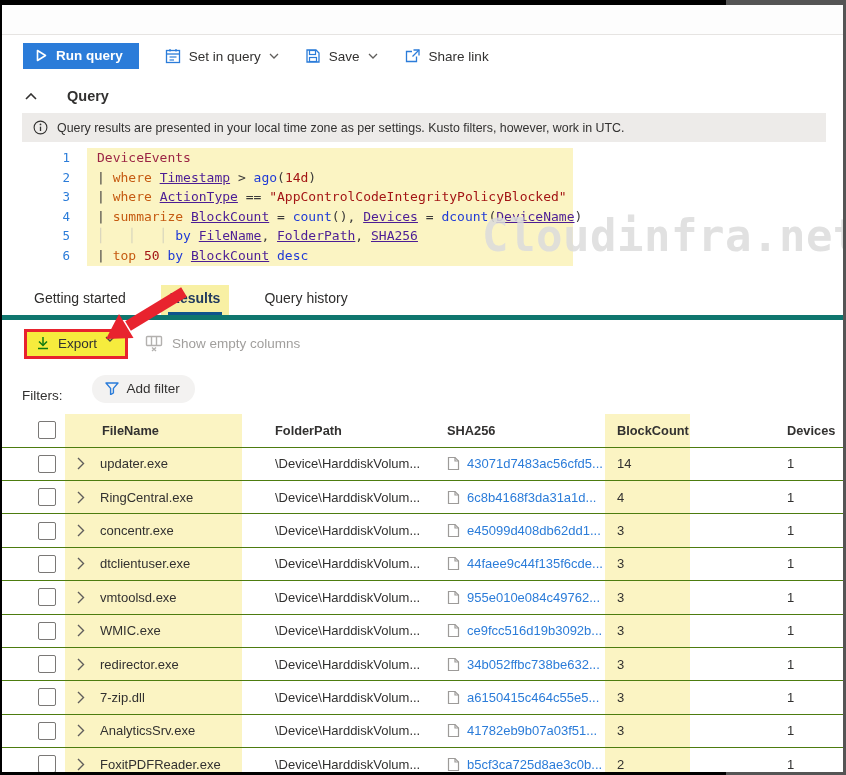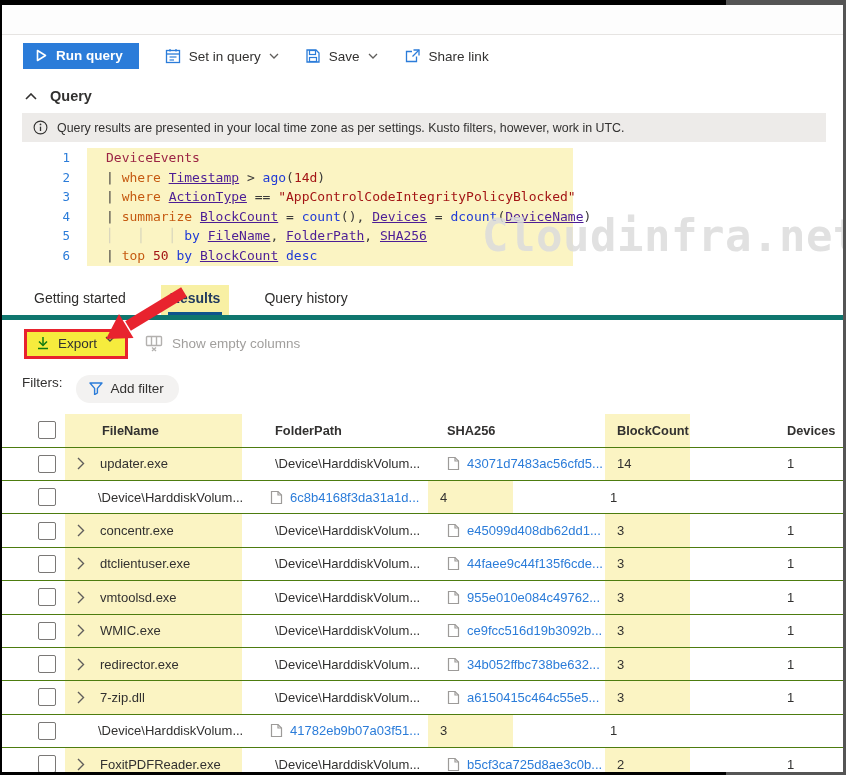--- a/index.html
+++ b/index.html
@@ -12,33 +12,33 @@
 
   
   .toolbar { display:flex; align-items:center; padding:8px 0 8px 21px; gap:26px; }
   .run-btn { display:flex; align-items:center; gap:9px; background:var(--run,#2b7cd9); color:#fff;
              border:none; font-family:inherit; font-size:13.5px; font-weight:700; padding:5px 16px 6px 13px; cursor:pointer; }
   .tool-item { display:flex; align-items:center; gap:8px; font-size:13.5px; color:#323130; cursor:pointer; }
   .tool-item svg.blue { color:var(--accent,#2b7cd9); }
   .chev { color:#605e5c; }
 
   
-  .query-header { display:flex; align-items:center; gap:13px; padding:11px 0 5px 23px;
+  .query-header { display:flex; align-items:center; gap:30px; padding:11px 0 5px 23px;
                   font-weight:700; font-size:14.5px; cursor:pointer; }
 
   
   .info-banner { display:flex; align-items:center; gap:9px; margin:4px 17px 3px 20px;
                  background:var(--banner,#edebe9); padding:7px 10px 7px 11px; font-size:12.4px; }
 
   
   .code-area { position:relative; padding-top:3px; font-family:"DejaVu Sans Mono", monospace;
                font-size:13px; line-height:19.6px; }
   .code-line { display:flex; }
   .ln { width:68px; text-align:right; color:#2b7cd9; font-size:12.5px; flex:0 0 auto; }
-  .code-text { margin-left:17px; padding-left:19px; width:486px; background:var(--hl,#fbf4c3); white-space:pre; }
+  .code-text { margin-left:17px; padding-left:10px; width:486px; background:var(--hl,#fbf4c3); white-space:pre; }
   .tk-tbl { color:#9b2444; } .tk-kw { color:#c55a11; } .tk-col { color:#4c1d95;text-decoration:underline; }
   .tk-fn { color:#1f3ad6; } .tk-str { color:#a31515; } .tk-num { color:#a31515; }
   .tk-p { color:#3b3a39; } .tk-guide { color:#d4d2bd; }
   .watermark { position:absolute; left:480px; top:81px; font-size:44px; font-weight:700;
                color:#dcdcdc; opacity:.85; letter-spacing:.5px; z-index:3; pointer-events:none; white-space:nowrap; }
 
   
   .tabbar { display:flex; align-items:flex-end; gap:33px; padding:10px 0 0 30px;
             border-bottom:5px solid #0f766e; margin-top:9px; }
   .tab { font-size:14px; padding:5px 2px 9px 2px; cursor:pointer; color:#2e2d2c; }
@@ -50,21 +50,21 @@
   
   .export-row { display:flex; align-items:center; gap:17px; padding:9px 0 9px 22px; }
   .export-btn { display:flex; align-items:flex-start; gap:8px; background:var(--hlexp,#f6ec3d);
                 border:3px solid var(--red,#e8232e); padding:4px 10px 5px 9px; font-family:inherit;
                 font-size:13.5px; color:#323130; cursor:pointer; }
   .show-empty { display:flex; align-items:center; gap:9px; color:#a19f9d; font-size:13.5px; }
 
   .red-arrow { position:absolute; left:80px; top:281px; z-index:6; pointer-events:none; }
 
   
-  .filters-row { display:flex; align-items:flex-start; gap:13px; padding:7px 0 9px 20px; }
+  .filters-row { display:flex; align-items:flex-end; gap:29px; padding:7px 0 9px 20px; }
   .filters-label { font-size:13.5px; }
   .add-filter { display:flex; align-items:center; gap:8px; background:#f3f2f1; border:none;
                 border-radius:14px; padding:6px 15px 7px 13px; font-family:inherit; font-size:13.5px;
                 color:#323130; cursor:pointer; }
 
   
   .table { margin-top:2px; }
   .trow, .thead { display:flex; align-items:center; height:33.4px; border-top:1px solid #4d7c0f; }
   .thead { border-top:none; height:33px; font-weight:700; }
   .thead .cell { font-size:12.8px; }
@@ -256,20 +256,26 @@
       <a class="sha-link">43071d7483ac56cfd5...</a>
     </div>
     <div class="cell cell-block hl-cell">14</div>
     <div class="cell cell-dev">1</div>
   </div>
 
   <div class="trow">
     <div class="cell cell-check">
       <span class="checkbox"></span>
     </div>
+    <div class="cell cell-file hl-cell">
+      <svg class="chev-r" width="8" height="13" viewBox="0 0 8 13">
+        <polyline points="1,1 6.5,6.5 1,12" fill="none" stroke="currentColor" stroke-width="1.4"></polyline>
+      </svg>
+      <span>RingCentral.exe</span>
+    </div>
     <div class="cell cell-path">\Device\HarddiskVolum...</div>
     <div class="cell cell-sha">
       <svg width="13" height="15" viewBox="0 0 13 15">
         <path d="M1.5 1.5 h6.5 l3.5 3.5 v8.5 h-10 z" fill="#fff" stroke="#9d9b99" stroke-width="1.2"></path>
         <path d="M8 1.5 v3.5 h3.5" fill="none" stroke="#9d9b99" stroke-width="1.2"></path>
       </svg>
       <a class="sha-link">6c8b4168f3da31a1d...</a>
     </div>
     <div class="cell cell-block hl-cell">4</div>
     <div class="cell cell-dev">1</div>
@@ -403,20 +409,26 @@
       </svg>
       <a class="sha-link">a6150415c464c55e5...</a>
     </div>
     <div class="cell cell-block hl-cell">3</div>
     <div class="cell cell-dev">1</div>
   </div>
 
   <div class="trow">
     <div class="cell cell-check">
       <span class="checkbox"></span>
+    </div>
+    <div class="cell cell-file hl-cell">
+      <svg class="chev-r" width="8" height="13" viewBox="0 0 8 13">
+        <polyline points="1,1 6.5,6.5 1,12" fill="none" stroke="currentColor" stroke-width="1.4"></polyline>
+      </svg>
+      <span>AnalyticsSrv.exe</span>
     </div>
     <div class="cell cell-path">\Device\HarddiskVolum...</div>
     <div class="cell cell-sha">
       <svg width="13" height="15" viewBox="0 0 13 15">
         <path d="M1.5 1.5 h6.5 l3.5 3.5 v8.5 h-10 z" fill="#fff" stroke="#9d9b99" stroke-width="1.2"></path>
         <path d="M8 1.5 v3.5 h3.5" fill="none" stroke="#9d9b99" stroke-width="1.2"></path>
       </svg>
       <a class="sha-link">41782eb9b07a03f51...</a>
     </div>
     <div class="cell cell-block hl-cell">3</div>

